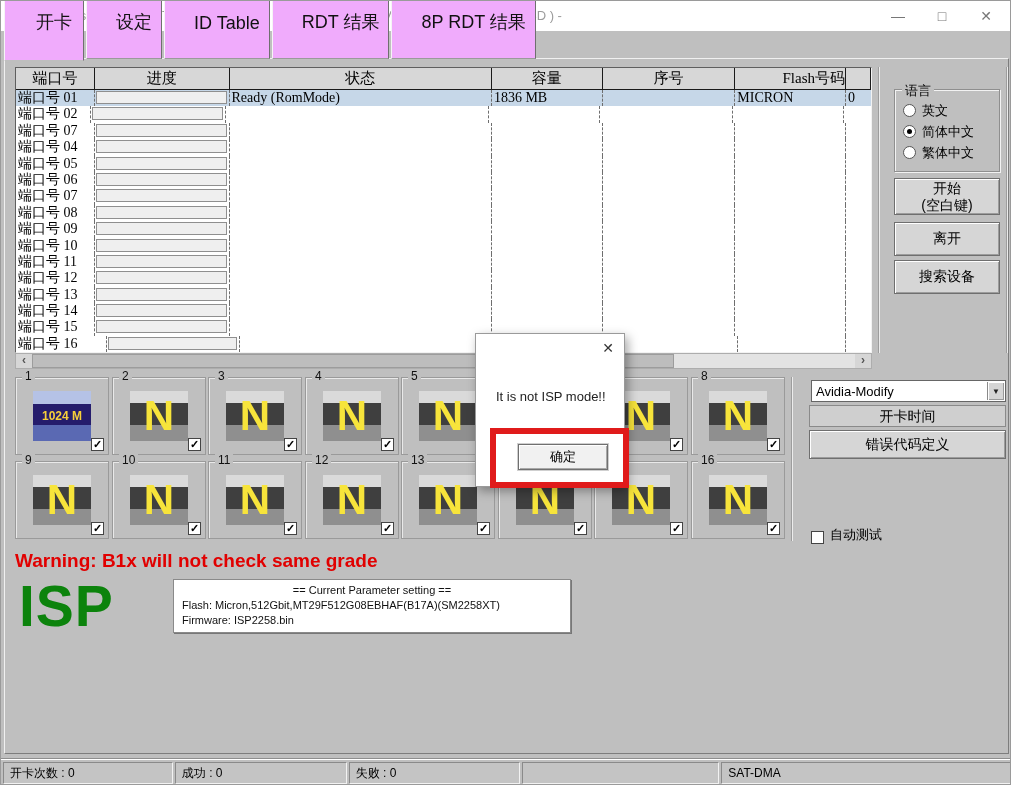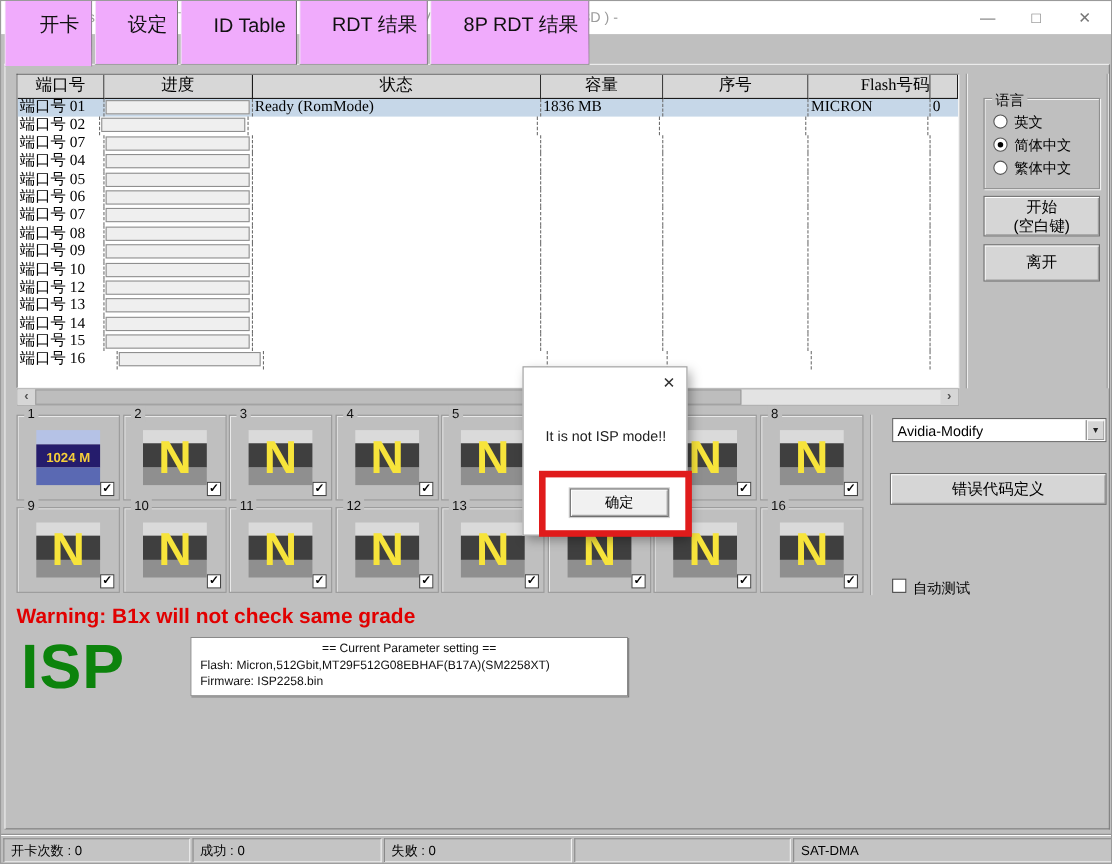--- a/index.html
+++ b/index.html
@@ -100,21 +100,21 @@
            border:1px solid #666; font-size:13px; }
   #combo-value { position:absolute; left:4px; top:3px; }
   #combo-btn { position:absolute; right:1px; top:1px; bottom:1px; width:17px; background:#d5d5d5;
                border-left:1px solid #8a8a8a; box-shadow:inset 1px 1px 0 #fff, inset -1px -1px 0 #999;
                font-size:8px; text-align:center; line-height:19px; color:#222; }
   #btn-time { position:absolute; left:808px; top:404px; width:197px; height:22px; background:#cfcfcf;
               border:1px solid #8a8a8a; font-size:14px; text-align:center; line-height:20px; }
   #btn-errdef { position:absolute; left:808px; top:429px; width:197px; height:29px; background:#d6d6d6;
                 border:1px solid #6f6f6f; box-shadow:inset 1px 1px 0 #fff, inset -1px -1px 0 #9c9c9c;
                 font-size:14px; text-align:center; line-height:27px; }
-  #autotest { position:absolute; left:810px; top:525px; display:flex; align-items:flex-start; }
+  #autotest { position:absolute; left:810px; top:525px; display:flex; align-items:flex-end; }
   #autotest .cbx { position:static; margin-right:6px; flex:none; }
   #autotest-label { font-size:13px; }
 
   
   #warning { position:absolute; left:14px; top:549px; font-size:19px; font-weight:bold; color:#e10000; }
   #isp { position:absolute; left:18px; top:572px; font-size:57px; font-weight:bold; color:#0c830c;
          letter-spacing:1px; font-family:"Liberation Sans", sans-serif; }
   #parambox { position:absolute; left:172px; top:578px; width:398px; height:54px; background:#fff;
               border:1px solid #8a8a8a; box-shadow:1px 1px 0 #777; font-size:11px; color:#111;
               padding:3px 8px; line-height:15px; }
@@ -292,20 +292,31 @@
     <div class="td" style="width: 135px;">
             <div class="pbox"></div>
           </div>
     <div class="td" style="width: 263px;"><span></span></div>
     <div class="td" style="width: 111px;"><span></span></div>
     <div class="td" style="width: 133px;"><span></span></div>
     <div class="td" style="width: 111px;"><span></span></div>
     <div class="td last" style="width: 25px;"><span></span></div>
   </div>
         <div class="trow">
+    <div class="td" style="width: 79px;"><span>端口号 11</span></div>
+    <div class="td" style="width: 135px;">
+            <div class="pbox"></div>
+          </div>
+    <div class="td" style="width: 263px;"><span></span></div>
+    <div class="td" style="width: 111px;"><span></span></div>
+    <div class="td" style="width: 133px;"><span></span></div>
+    <div class="td" style="width: 111px;"><span></span></div>
+    <div class="td last" style="width: 25px;"><span></span></div>
+  </div>
+        <div class="trow">
     <div class="td" style="width: 79px;"><span>端口号 12</span></div>
     <div class="td" style="width: 135px;">
             <div class="pbox"></div>
           </div>
     <div class="td" style="width: 263px;"><span></span></div>
     <div class="td" style="width: 111px;"><span></span></div>
     <div class="td" style="width: 133px;"><span></span></div>
     <div class="td" style="width: 111px;"><span></span></div>
     <div class="td last" style="width: 25px;"><span></span></div>
   </div>
@@ -382,20 +393,21 @@
     <span class="rlabel">繁体中文</span>
   </div>
       </div>
   </div>
 
   <div class="sidebtn" id="btn-start">
     <span>开始</span>
     <span>(空白键)</span>
   </div>
   <div class="sidebtn" id="btn-exit">离开</div>
+  <div class="sidebtn" id="btn-scan">搜索设备</div>
 
   <div id="devgrid">
       <div class="devbox cap" style="left: 0px; top: 0px;">
     <span class="devnum">1</span>
     <div class="devicon">
       <div class="band top"></div>
       <div class="band mid"></div>
       <div class="band bot"></div>
       <span class="devlabel">1024 M</span>
     </div>
@@ -550,20 +562,21 @@
       <span class="devlabel">N</span>
     </div>
     <span class="cbx checked"><span class="mark">✓</span></span>
   </div>
     </div>
 
   <div id="combo">
     <span id="combo-value">Avidia-Modify</span>
     <span id="combo-btn">▼</span>
   </div>
+  <div id="btn-time">开卡时间</div>
   <div id="btn-errdef">错误代码定义</div>
   <div id="autotest">
     <span class="cbx" id="autotest-cbx"></span>
     <span id="autotest-label">自动测试</span>
   </div>
 
   <div id="warning">Warning: B1x will not check same grade</div>
   <div id="isp">ISP</div>
   <div id="parambox">
     <div id="param-title">== Current Parameter setting ==</div>

